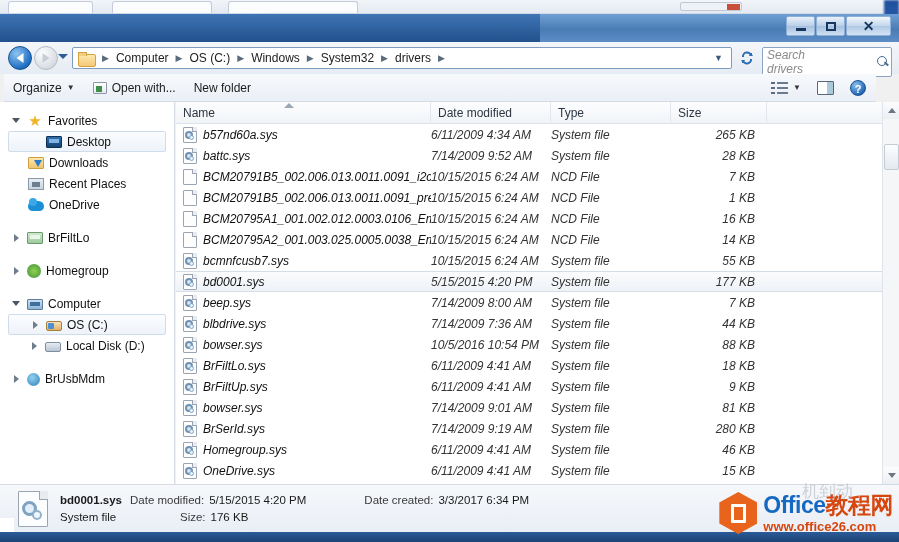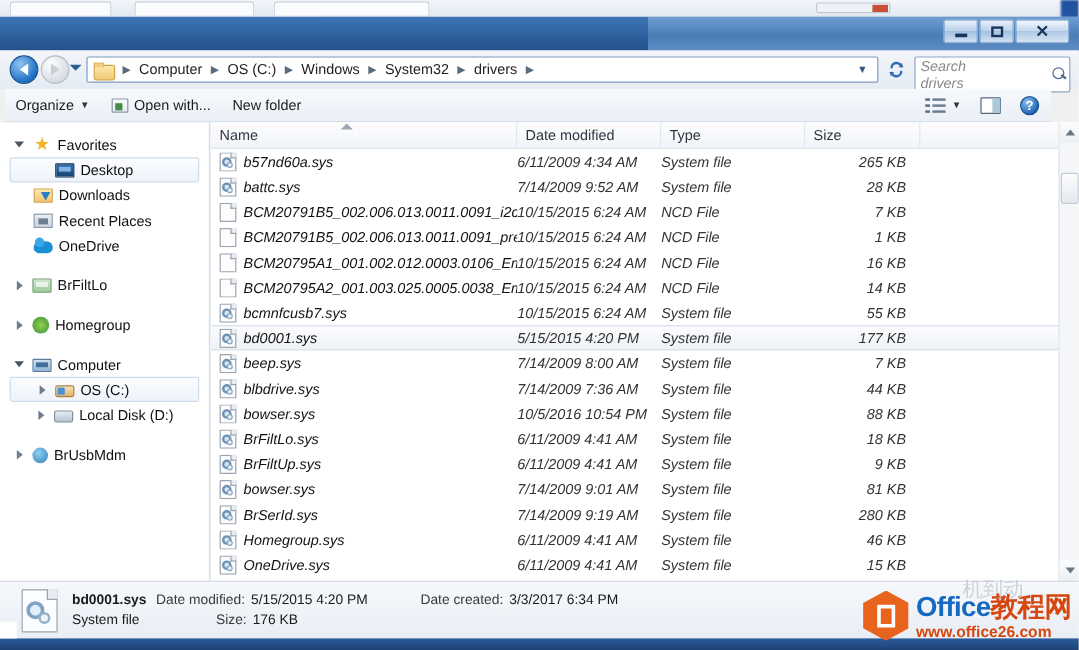--- a/index.html
+++ b/index.html
@@ -405,21 +405,21 @@
   }
   .det-ico .g2 {
     position: absolute; left: 14px; top: 19px; width: 10px; height: 10px;
     border-radius: 50%; border: 2.5px solid #93b2cd; background: #eff5fb;
   }
   .det-text { font-size: 11.5px; color: #1a1a1a; line-height: 17px; }
   .det-l1, .det-l2 { display: flex; align-items: baseline; }
   .det-name { font-weight: bold; margin-right: 8px; }
   .det-lbl { color: #3a3a3a; margin-right: 5px; }
   .det-val { color: #1a1a1a; }
-  .det-created { margin-left: 44px; }
+  .det-created { margin-left: 58px; }
   .det-type { width: 120px; }
 
   
   .watermark {
     position: absolute; right: 6px; top: 478px; display: flex; align-items: center;
     gap: 6px; z-index: 20;
   }
   .wm-hex {
     width: 38px; height: 42px; background: #e8641c;
     clip-path: polygon(50% 0%, 100% 25%, 100% 75%, 50% 100%, 0% 75%, 0% 25%);

